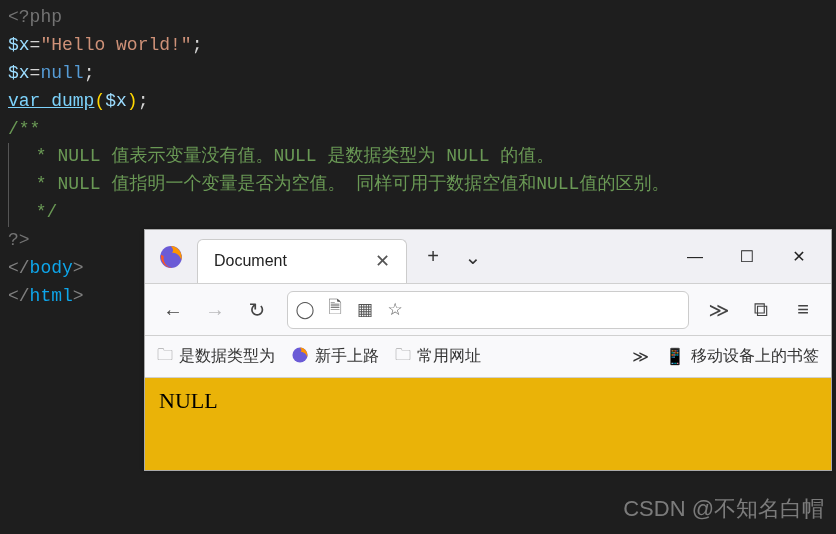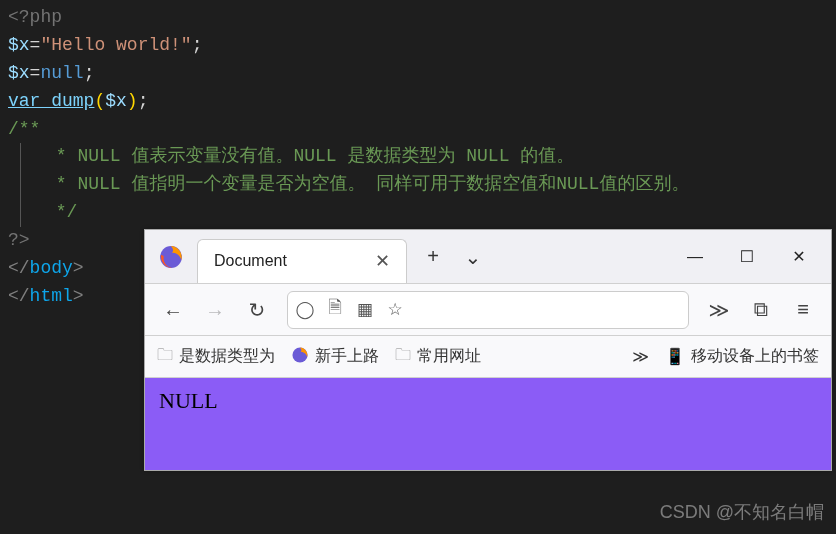--- a/index.html
+++ b/index.html
@@ -13,42 +13,41 @@
   position: relative;
 }
 .code-area {
   padding: 4px 8px;
   line-height: 1.55;
   color: #d4d4d4;
 }
 .code-line { white-space: pre; }
 .comment-block {
   border-left: 1px solid #555;
-  margin-left: 12px;
-  padding-left: 24px;
+  padding-left: 16px;
 }
 .php-tag { color: #737373; }
 .var { color: #9cdcfe; }
 .op { color: #d4d4d4; }
 .str { color: #ce9178; }
 .kw { color: #569cd6; }
 .func { color: #7dd3fc; text-decoration: underline; }
 .paren { color: #ffd700; }
 .semi { color: #d4d4d4; }
 .comment { color: #6a9955; }
 .html-tag { color: #808080; }
 .html-name { color: #0ea5e9; }
 
 .browser-window {
   position: absolute;
   left: 144px;
   top: 229px;
   width: 688px;
   height: 242px;
-  background: #8b5cf6;
+  background: #eab308;
   border: 1px solid #aaa;
   box-shadow: 0 0 4px rgba(0,0,0,.3);
   font-family: "Segoe UI", Arial, sans-serif;
   color: #222;
 }
 .titlebar {
   height: 54px;
   background: #f0f0f4;
   display: flex;
   align-items: center;
@@ -128,21 +127,21 @@
   font-family: "Times New Roman", serif;
   font-size: 22px;
   color: #000;
 }
 .watermark {
   position:absolute;
   right: 12px;
   bottom: 10px;
   color: rgba(200,200,200,.55);
   font-family: Arial, sans-serif;
-  font-size: 18px;
+  font-size: 22px;
 }
 </style>
 </head>
 <body>
 
 <div class="code-area">
   <div class="code-line"><span class="php-tag">&lt;?php</span></div>
   <div class="code-line"><span class="var">$x</span><span class="op">=</span><span class="str">"Hello world!"</span><span class="semi">;</span></div>
   <div class="code-line"><span class="var">$x</span><span class="op">=</span><span class="kw">null</span><span class="semi">;</span></div>
   <div class="code-line"><span class="func">var_dump</span><span class="paren">(</span><span class="var">$x</span><span class="paren">)</span><span class="semi">;</span></div>

